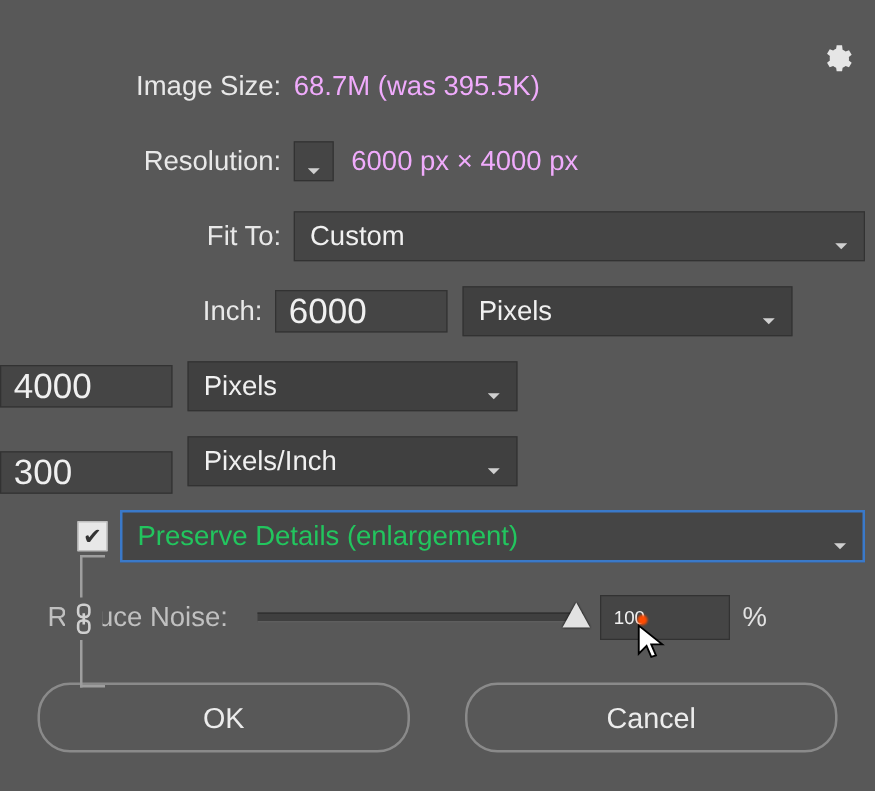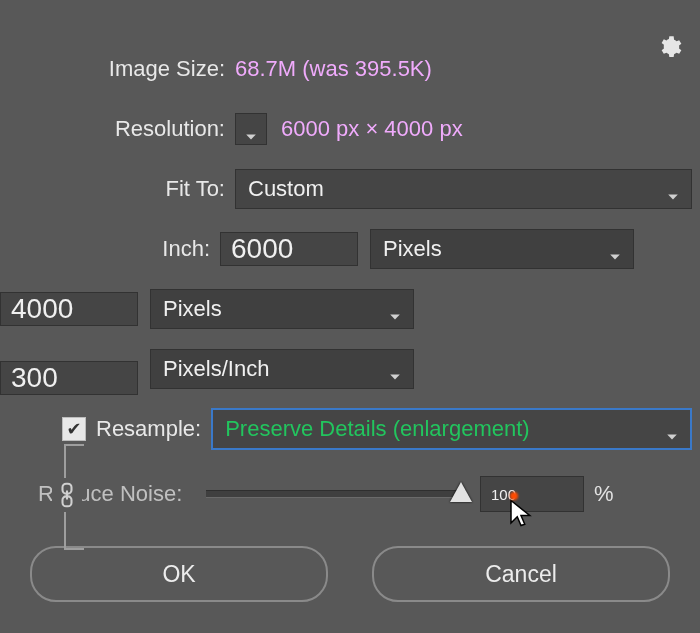--- a/index.html
+++ b/index.html
@@ -235,21 +235,20 @@
       <span>Pixels/Inch</span>
       <span class="chev"><svg viewBox="0 0 10 10">
             <path d="M1 3l4 4 4-4z"></path>
           </svg></span>
     </div>
   </div>
 
   <div class="row" style="margin-top:6px;">
     <div style="width:62px;"></div>
     <div class="checkbox">✔</div>
-    <div class="label" style="padding-right:10px;">Resample:</div>
     <div class="resample-select">
       <span>Preserve Details (enlargement)</span>
       <span class="chev"><svg viewBox="0 0 10 10">
             <path d="M1 3l4 4 4-4z"></path>
           </svg></span>
     </div>
   </div>
 
   <div class="slider-row">
     <div class="slider-label">Reduce Noise:</div>

